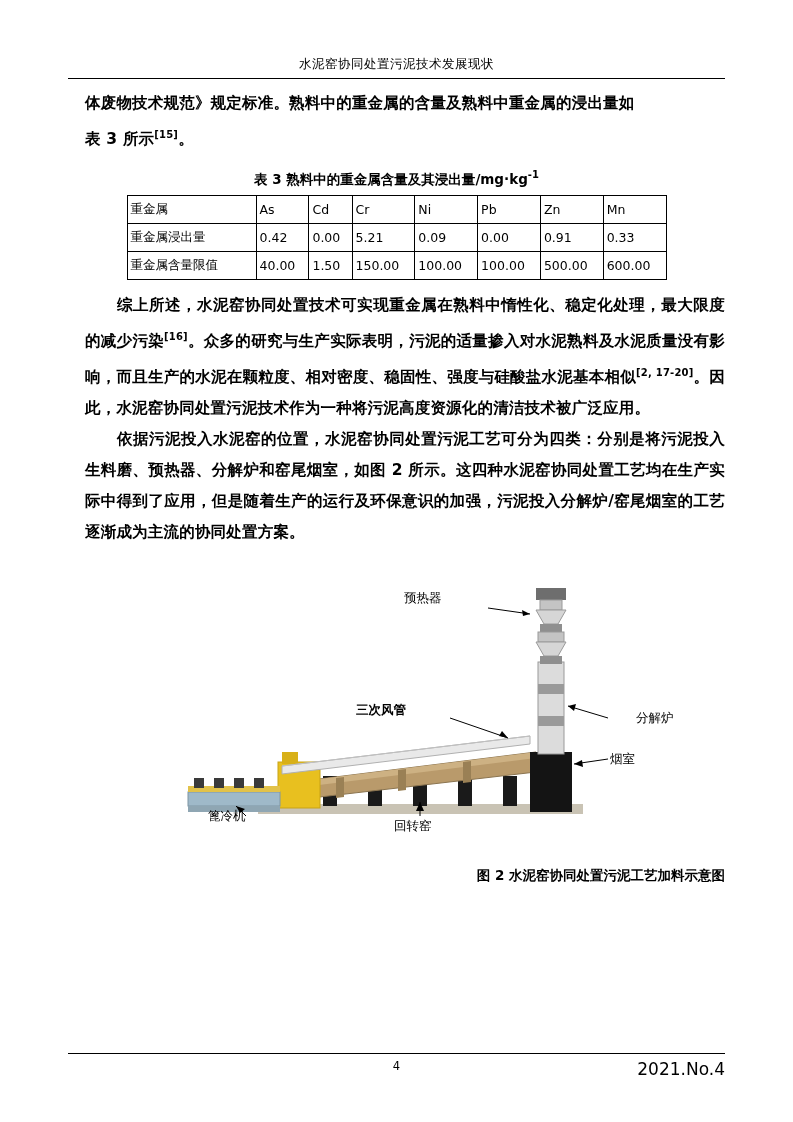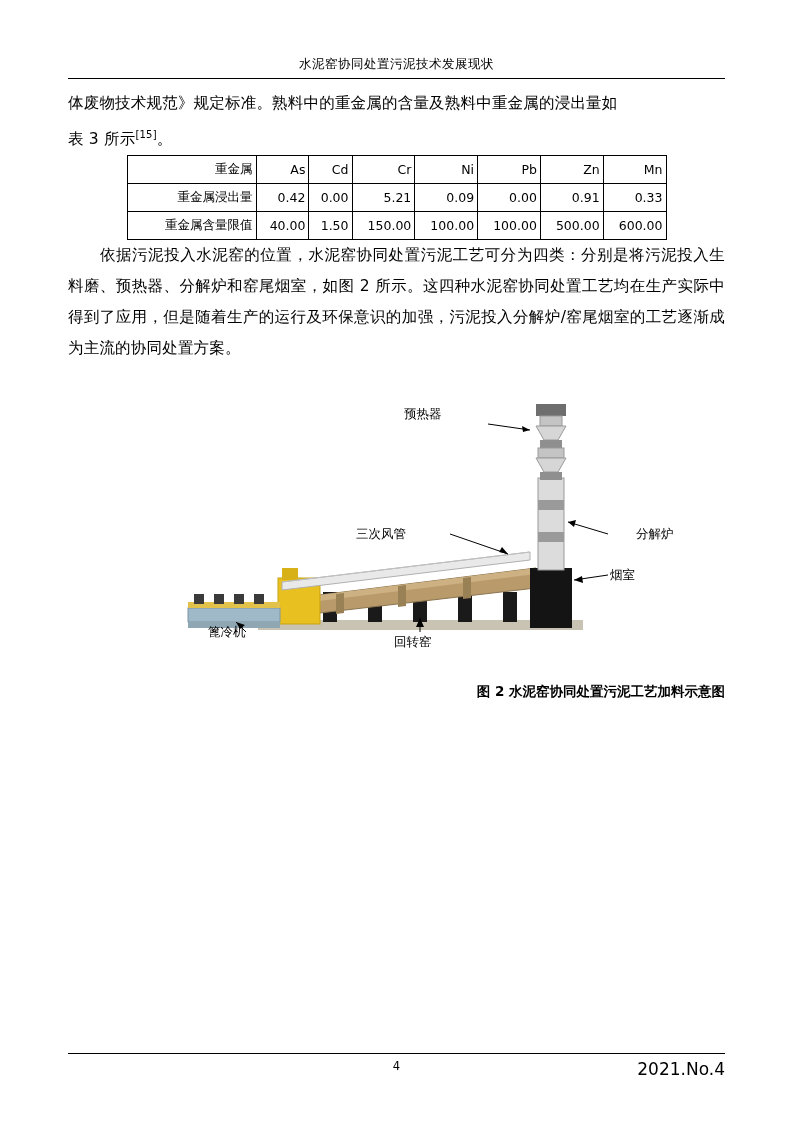--- a/index.html
+++ b/index.html
@@ -62,26 +62,27 @@
     font-family: "DejaVu Sans", "Liberation Sans", sans-serif;
   }
 
   .content {
     position: absolute;
     top: 88px;
     left: 68px;
     width: 657px;
   }
   p.body {
-    margin: 0 0 0 0;
+    margin: 0 0 0 17px;
     font-size: 15.5px;
     line-height: 31px;
     text-align: justify;
     font-family: "DejaVu Sans", "Liberation Sans", sans-serif;
     letter-spacing: 0.2px;
+    font-weight: bold;
   }
   p.indent { text-indent: 32px; }
   sup { font-size: 10px; vertical-align: super; }
 
   
   .tbl-caption {
     margin-top: 14px;
     margin-bottom: 6px;
     text-align: center;
     font-size: 13.5px;
@@ -92,21 +93,21 @@
   table.data {
     border-collapse: collapse;
     margin: 0 auto;
     width: 540px;
     background: #fff;
   }
   table.data td {
     border: 1px solid #000;
     font-size: 12.5px;
     font-family: "DejaVu Sans", "Liberation Sans", sans-serif;
-    text-align: right;
+    text-align: left;
     height: 27px;
     padding: 0 3px;
   }
   table.data td.rowhead {
     width: 122px;
   }
   table.data tr.hdr td { font-size: 12.5px; }
 
   .section-head {
     margin-top: 20px;
@@ -150,20 +151,23 @@
   <div class="running-head">水泥窑协同处置污泥技术发展现状</div>
   <div class="rule-top"></div>
 
   <div class="content">
 
     <p class="body">
       <span>体废物技术规范》规定标准。熟料中的重金属的含量及熟料中重金属的浸出量如</span><br>
       <span>表 3 所示</span><sup>[15]</sup><span>。</span>
     </p>
 
+    <div class="tbl-caption">
+      <span>表 3  熟料中的重金属含量及其浸出量</span><span class="unit">/mg·kg</span><sup>-1</sup>
+    </div>
 
     <table class="data">
       <tbody>
         <tr class="hdr">
           <td class="rowhead">重金属</td>
           <td>As</td>
           <td>Cd</td>
           <td>Cr</td>
           <td>Ni</td>
           <td>Pb</td>
@@ -186,20 +190,23 @@
           <td>1.50</td>
           <td>150.00</td>
           <td>100.00</td>
           <td>100.00</td>
           <td>500.00</td>
           <td>600.00</td>
         </tr>
       </tbody>
     </table>
 
+    <p class="body indent" style="margin-top:10px;">
+      <span>综上所述，水泥窑协同处置技术可实现重金属在熟料中惰性化、稳定化处理，最大限度的减少污染</span><sup>[16]</sup><span>。众多的研究与生产实际表明，污泥的适量掺入对水泥熟料及水泥质量没有影响，而且生产的水泥在颗粒度、相对密度、稳固性、强度与硅酸盐水泥基本相似</span><sup>[2, 17-20]</sup><span>。因此，水泥窑协同处置污泥技术作为一种将污泥高度资源化的清洁技术被广泛应用。</span>
+    </p>
 
 
     <p class="body indent">依据污泥投入水泥窑的位置，水泥窑协同处置污泥工艺可分为四类：分别是将污泥投入生料磨、预热器、分解炉和窑尾烟室，如图 2 所示。这四种水泥窑协同处置工艺均在生产实际中得到了应用，但是随着生产的运行及环保意识的加强，污泥投入分解炉/窑尾烟室的工艺逐渐成为主流的协同处置方案。</p>
 
     <div class="figure">
       <div class="fig-canvas">
         <svg width="657" height="285" viewBox="0 0 657 285">
 
           <rect x="190" y="238" width="325" height="10" fill="#c9c3b4"></rect>
 
@@ -252,21 +259,21 @@
           <polygon points="500,140 508,138 506,145" fill="#000"></polygon>
           <line x1="540" y1="193" x2="506" y2="198" stroke="#000" stroke-width="1"></line>
           <polygon points="506,198 514,194 515,201" fill="#000"></polygon>
           <line x1="178" y1="250" x2="168" y2="240" stroke="#000" stroke-width="1"></line>
           <polygon points="168,240 177,243 172,247" fill="#000"></polygon>
           <line x1="352" y1="250" x2="352" y2="236" stroke="#000" stroke-width="1"></line>
           <polygon points="352,236 348,245 356,245" fill="#000"></polygon>
         </svg>
 
         <div class="fig-label" style="left:336px; top:24px;">预热器</div>
-        <div class="fig-label" style="left:288px; top:144px;">三次风管</div>
+        <div class="fig-label" style="left:288px; top:136px;font-weight:bold;">三次风管</div>
         <div class="fig-label" style="left:568px; top:144px;">分解炉</div>
         <div class="fig-label" style="left:542px; top:185px;">烟室</div>
         <div class="fig-label" style="left:140px; top:242px;">篦冷机</div>
         <div class="fig-label" style="left:326px; top:252px;">回转窑</div>
       </div>
       <div class="fig-caption">图 2  水泥窑协同处置污泥工艺加料示意图</div>
     </div>
 
   </div>
 

